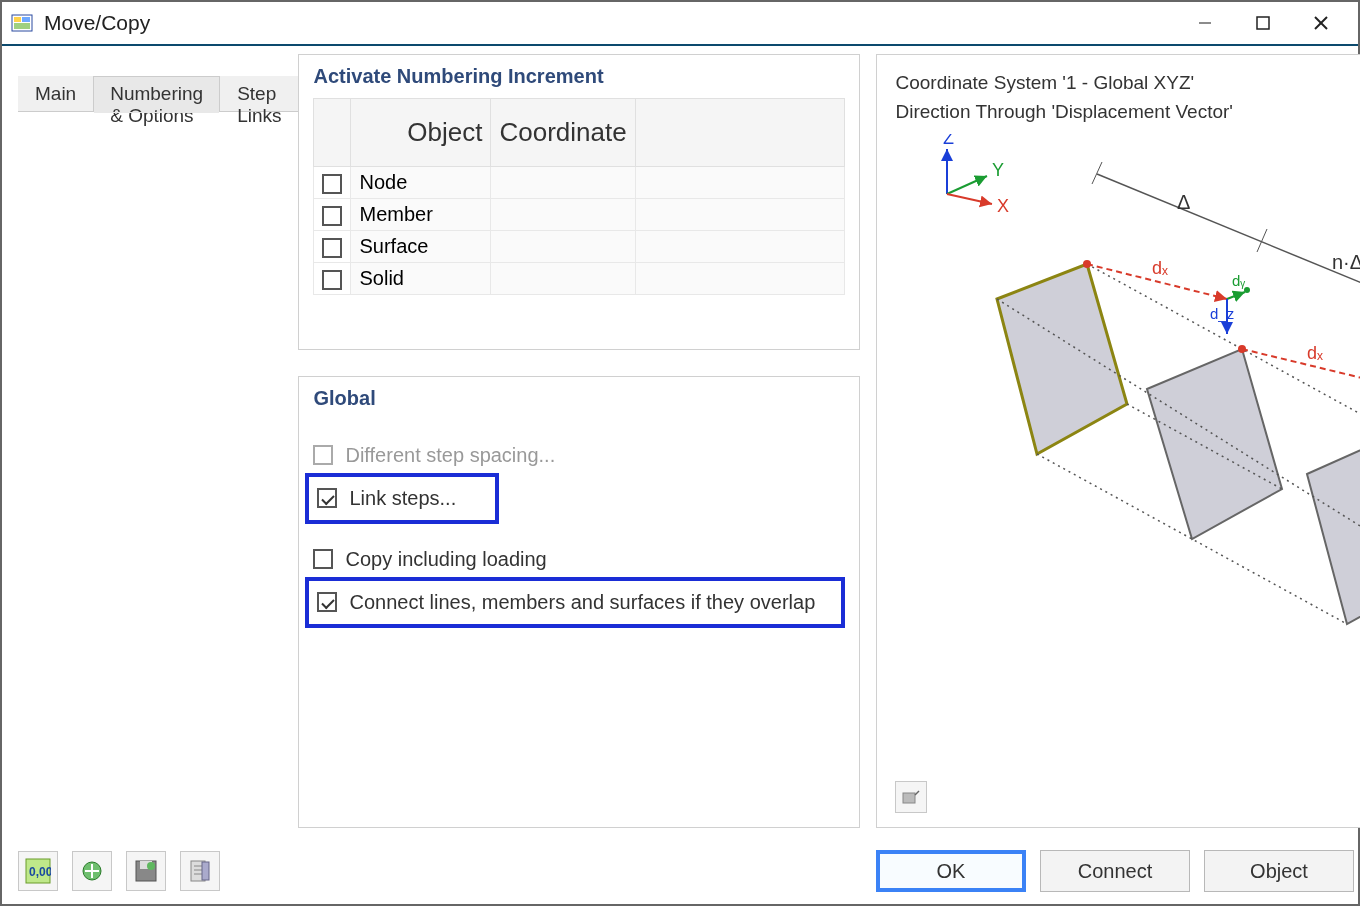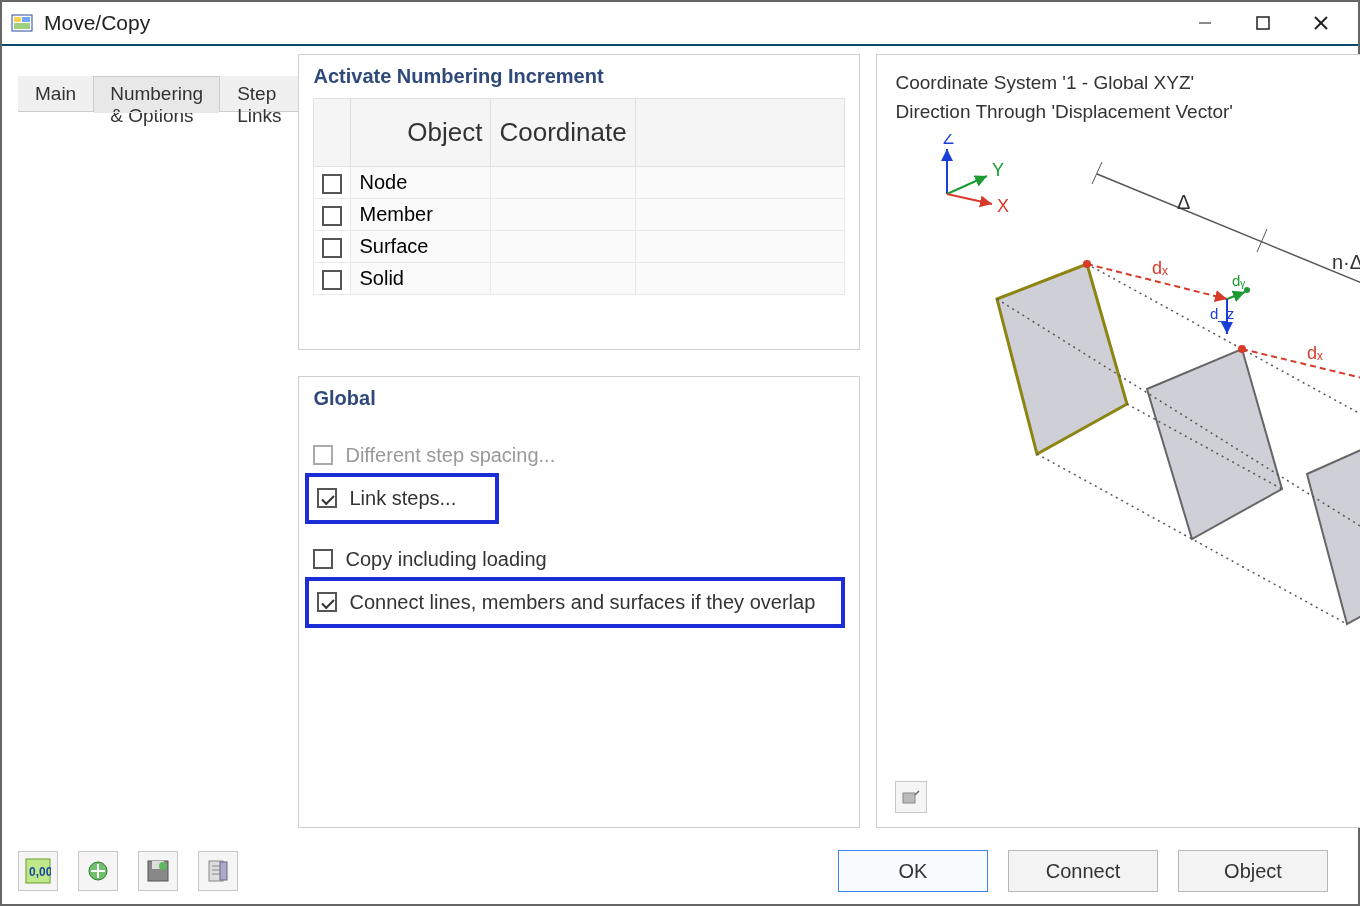--- a/index.html
+++ b/index.html
@@ -29,24 +29,24 @@
   .num-table td.cbcell { text-align: center; width: 36px; background:#fff; }
   .cb { width: 20px; height: 20px; border: 2px solid #555; display: inline-block; position: relative; background: #fff; vertical-align: middle; }
   .cb.checked::after { content: ""; position: absolute; left: 3px; top: 5px; width: 10px; height: 5px; border-left: 2px solid #333; border-bottom: 2px solid #333; transform: rotate(-45deg); }
   .cb.disabled { border-color: #aaa; }
   .opt-row { display: flex; align-items: center; gap: 12px; font-size: 20px; color: #333; padding: 6px 0; }
   .opt-row.disabled { color: #999; }
   .highlight-box { border: 4px solid #1a2dd6; padding: 4px 8px; margin-left: -8px; }
   .right-text { padding: 14px 18px 8px 18px; font-size: 19px; color: #333; line-height: 1.5; }
   .diagram-area { width: 100%; height: 560px; position: relative; }
   .preview-btn { position: absolute; bottom: 14px; left: 18px; width: 32px; height: 32px; border: 1px solid #c8c8c8; background: #f5f5f5; display:flex; align-items:center; justify-content:center; }
-  .footer { display: flex; align-items: center; gap: 20px; padding: 10px 30px 12px 16px; }
+  .footer { display: flex; align-items: center; gap: 14px; padding: 10px 4px 12px 16px; }
   .footer-spacer { flex: 1; }
   .btn { min-width: 150px; height: 42px; border: 1px solid #b8b8b8; background: #f3f3f3; font-size: 20px; color: #333; display: flex; align-items: center; justify-content: center; }
-  .btn.primary { border: 1px solid #3b82f6; background: #f8fcff; }
+  .btn.primary { border: 4px solid #3b82f6; background: #f8fcff; }
   .ftool { width: 40px; height: 40px; border: 1px solid #c8c8c8; background: #f5f5f5; display:flex; align-items:center; justify-content:center; }
 </style>
 </head>
 <body>
 
 <div class="window">
 
   <div class="titlebar">
     <span class="titlebar-icon">
       <svg width="24" height="24" viewBox="0 0 24 24">

